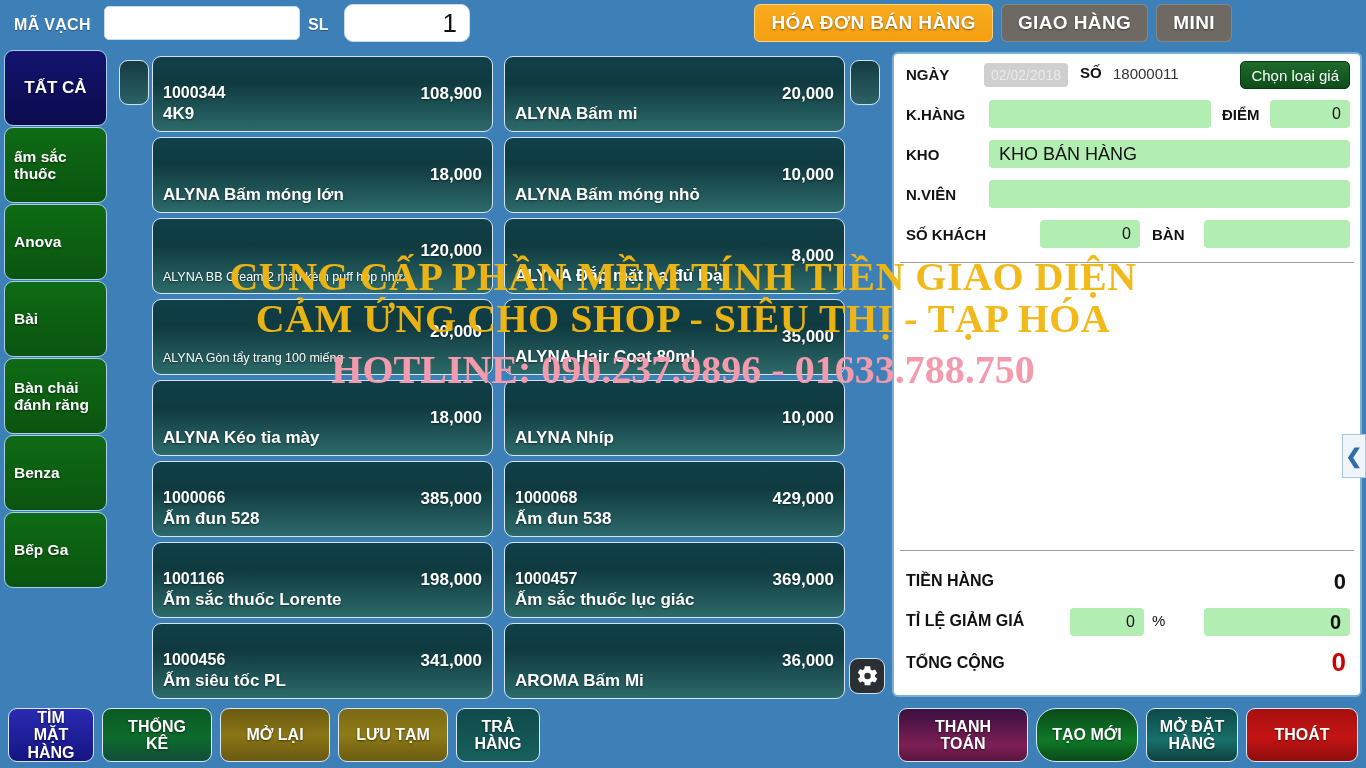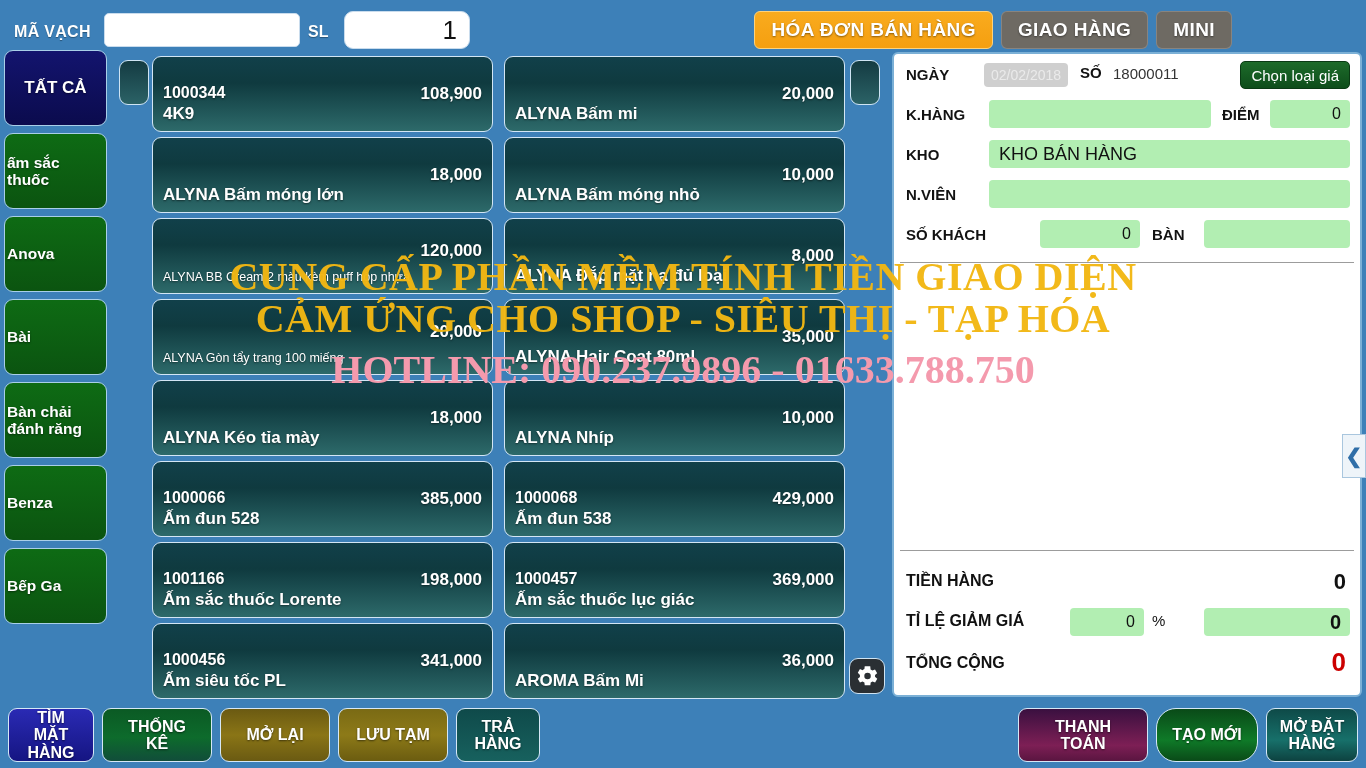--- a/index.html
+++ b/index.html
@@ -10,21 +10,21 @@
     background: #3d80b8;
   }
   #app {
     position: relative;
     width: 1366px; height: 768px;
     background: #3d80b8;
   }
 
   
   #topbar {
-    position: absolute; left: 0; top: 7px; width: 1242px; height: 46px; text-decoration: underline;
+    position: absolute; left: 0; top: 0; width: 1242px; height: 46px; text-decoration: underline;
   }
   .barcode-label {
     position: absolute; left: 14px; top: 16px;
     color: #ffffff; font-size: 16px; font-weight: bold;
     letter-spacing: .3px;
     text-shadow: 0 1px 1px rgba(0,0,0,.35);
   }
   .barcode-input {
     position: absolute; left: 104px; top: 6px; width: 196px; height: 34px;
     background: #ffffff; border: 1px solid #c9dced; border-radius: 5px;
@@ -56,26 +56,26 @@
     background: linear-gradient(180deg,#f9ab1e 0%, #f59f10 100%);
     border: 1px solid #ffd27a;
   }
 
   
   #catbar {
     position: absolute; left: 4px; top: 50px; width: 105px; height: 648px;
   }
   .cat {
     width: 103px; border-radius: 9px;
-    margin-bottom: 7px;
+    margin-bottom: 1px;
     background: linear-gradient(180deg,#0e6b14 0%, #0b5410 100%);
     border: 1px solid #a9cfe8;
     color: #ffffff; font-weight: bold; font-size: 15.5px;
     display: flex; align-items: center;
-    padding: 6px 2px;
+    padding: 6px 9px;
     line-height: 1.12;
     text-shadow: 0 1px 2px rgba(0,0,0,.5);
   }
   .cat.sel {
     background: linear-gradient(180deg,#13146e 0%, #0b0b4d 100%);
     justify-content: center;
     font-size: 17px;
   }
 
   
@@ -402,20 +402,21 @@
     <div class="bbtn bg-green" style="width:110px">THỐNG KÊ</div>
     <div class="bbtn bg-olive" style="width:110px">MỞ LẠI</div>
     <div class="bbtn bg-olive2" style="width:110px">LƯU TẠM</div>
     <div class="bbtn bg-teal" style="width:84px">TRẢ HÀNG</div>
   </div>
 
   <div class="btm" id="btm-right">
     <div class="bbtn bg-plum" style="width:130px">THANH TOÁN</div>
     <div class="bbtn bg-green2" style="width:102px">TẠO MỚI</div>
     <div class="bbtn bg-teal2" style="width:92px">MỞ ĐẶT HÀNG</div>
+    <div class="bbtn bg-red" style="width:112px">THOÁT</div>
   </div>
 
   <div id="wm">
     <div class="l1">CUNG CẤP PHẦN MỀM TÍNH TIỀN GIAO DIỆN</div>
     <div class="l2">CẢM ỨNG CHO SHOP - SIÊU THỊ - TẠP HÓA</div>
     <div class="l3">HOTLINE: 090.237.9896 - 01633.788.750</div>
   </div>
 
 </div>
 

